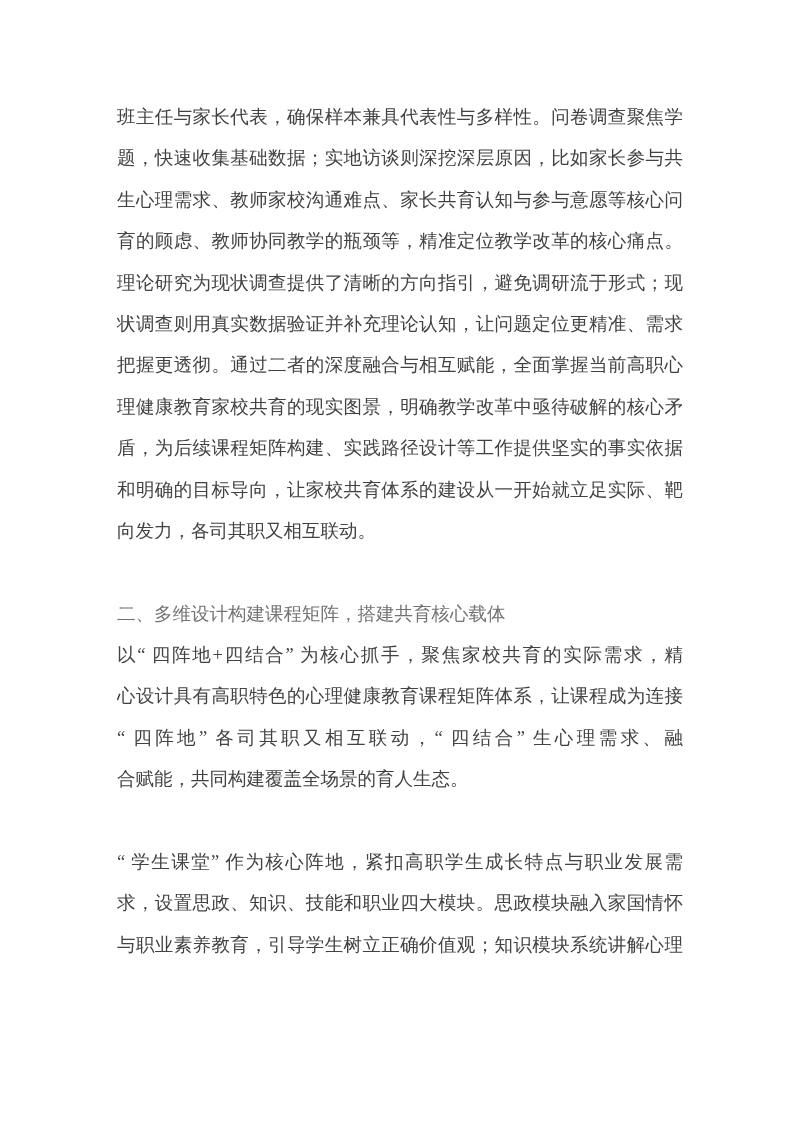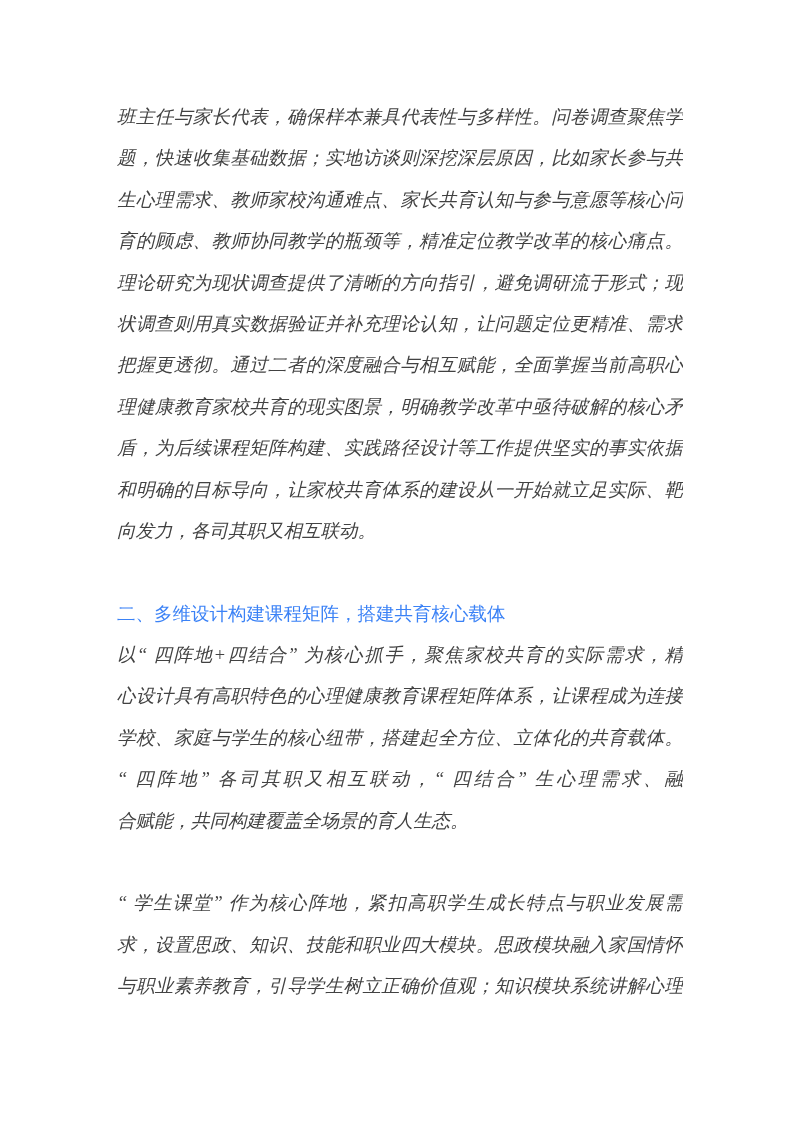--- a/index.html
+++ b/index.html
@@ -27,33 +27,32 @@
     margin: 0;
     padding: 0;
   }
   .line {
     height: 41.4px;
     line-height: 41.4px;
     text-align: justify;
     text-align-last: justify;
     overflow: hidden;
     white-space: nowrap;
-    font-style: italic;
   }
   .line.left-last {
     text-align: left;
     text-align-last: left;
     white-space: normal;
   }
   .heading {
     height: 41.4px;
     line-height: 41.4px;
     text-align: left;
     text-align-last: left;
-    color: #3b82f6;
+    color: #737373;
   }
   .spacer {
     height: 41.4px;
   }
 </style>
 </head>
 <body>
 
 <div class="page">
   <div class="content">
@@ -68,21 +67,20 @@
         <div class="line">理健康教育家校共育的现实图景，明确教学改革中亟待破解的核心矛</div>
         <div class="line">盾，为后续课程矩阵构建、实践路径设计等工作提供坚实的事实依据</div>
         <div class="line">和明确的目标导向，让家校共育体系的建设从一开始就立足实际、靶</div>
         <div class="line left-last">向发力，各司其职又相互联动。</div>
       </div>
       <div class="spacer"></div>
       <div class="heading">二、多维设计构建课程矩阵，搭建共育核心载体</div>
       <div class="para">
         <div class="line">以“ 四阵地+四结合” 为核心抓手，聚焦家校共育的实际需求，精</div>
         <div class="line">心设计具有高职特色的心理健康教育课程矩阵体系，让课程成为连接</div>
-        <div class="line">学校、家庭与学生的核心纽带，搭建起全方位、立体化的共育载体。</div>
         <div class="line">“ 四阵地” 各司其职又相互联动，“ 四结合” 生心理需求、融</div>
         <div class="line left-last">合赋能，共同构建覆盖全场景的育人生态。</div>
       </div>
       <div class="spacer"></div>
       <div class="para">
         <div class="line">“ 学生课堂” 作为核心阵地，紧扣高职学生成长特点与职业发展需</div>
         <div class="line">求，设置思政、知识、技能和职业四大模块。思政模块融入家国情怀</div>
         <div class="line">与职业素养教育，引导学生树立正确价值观；知识模块系统讲解心理</div>
       </div>
     </div>

